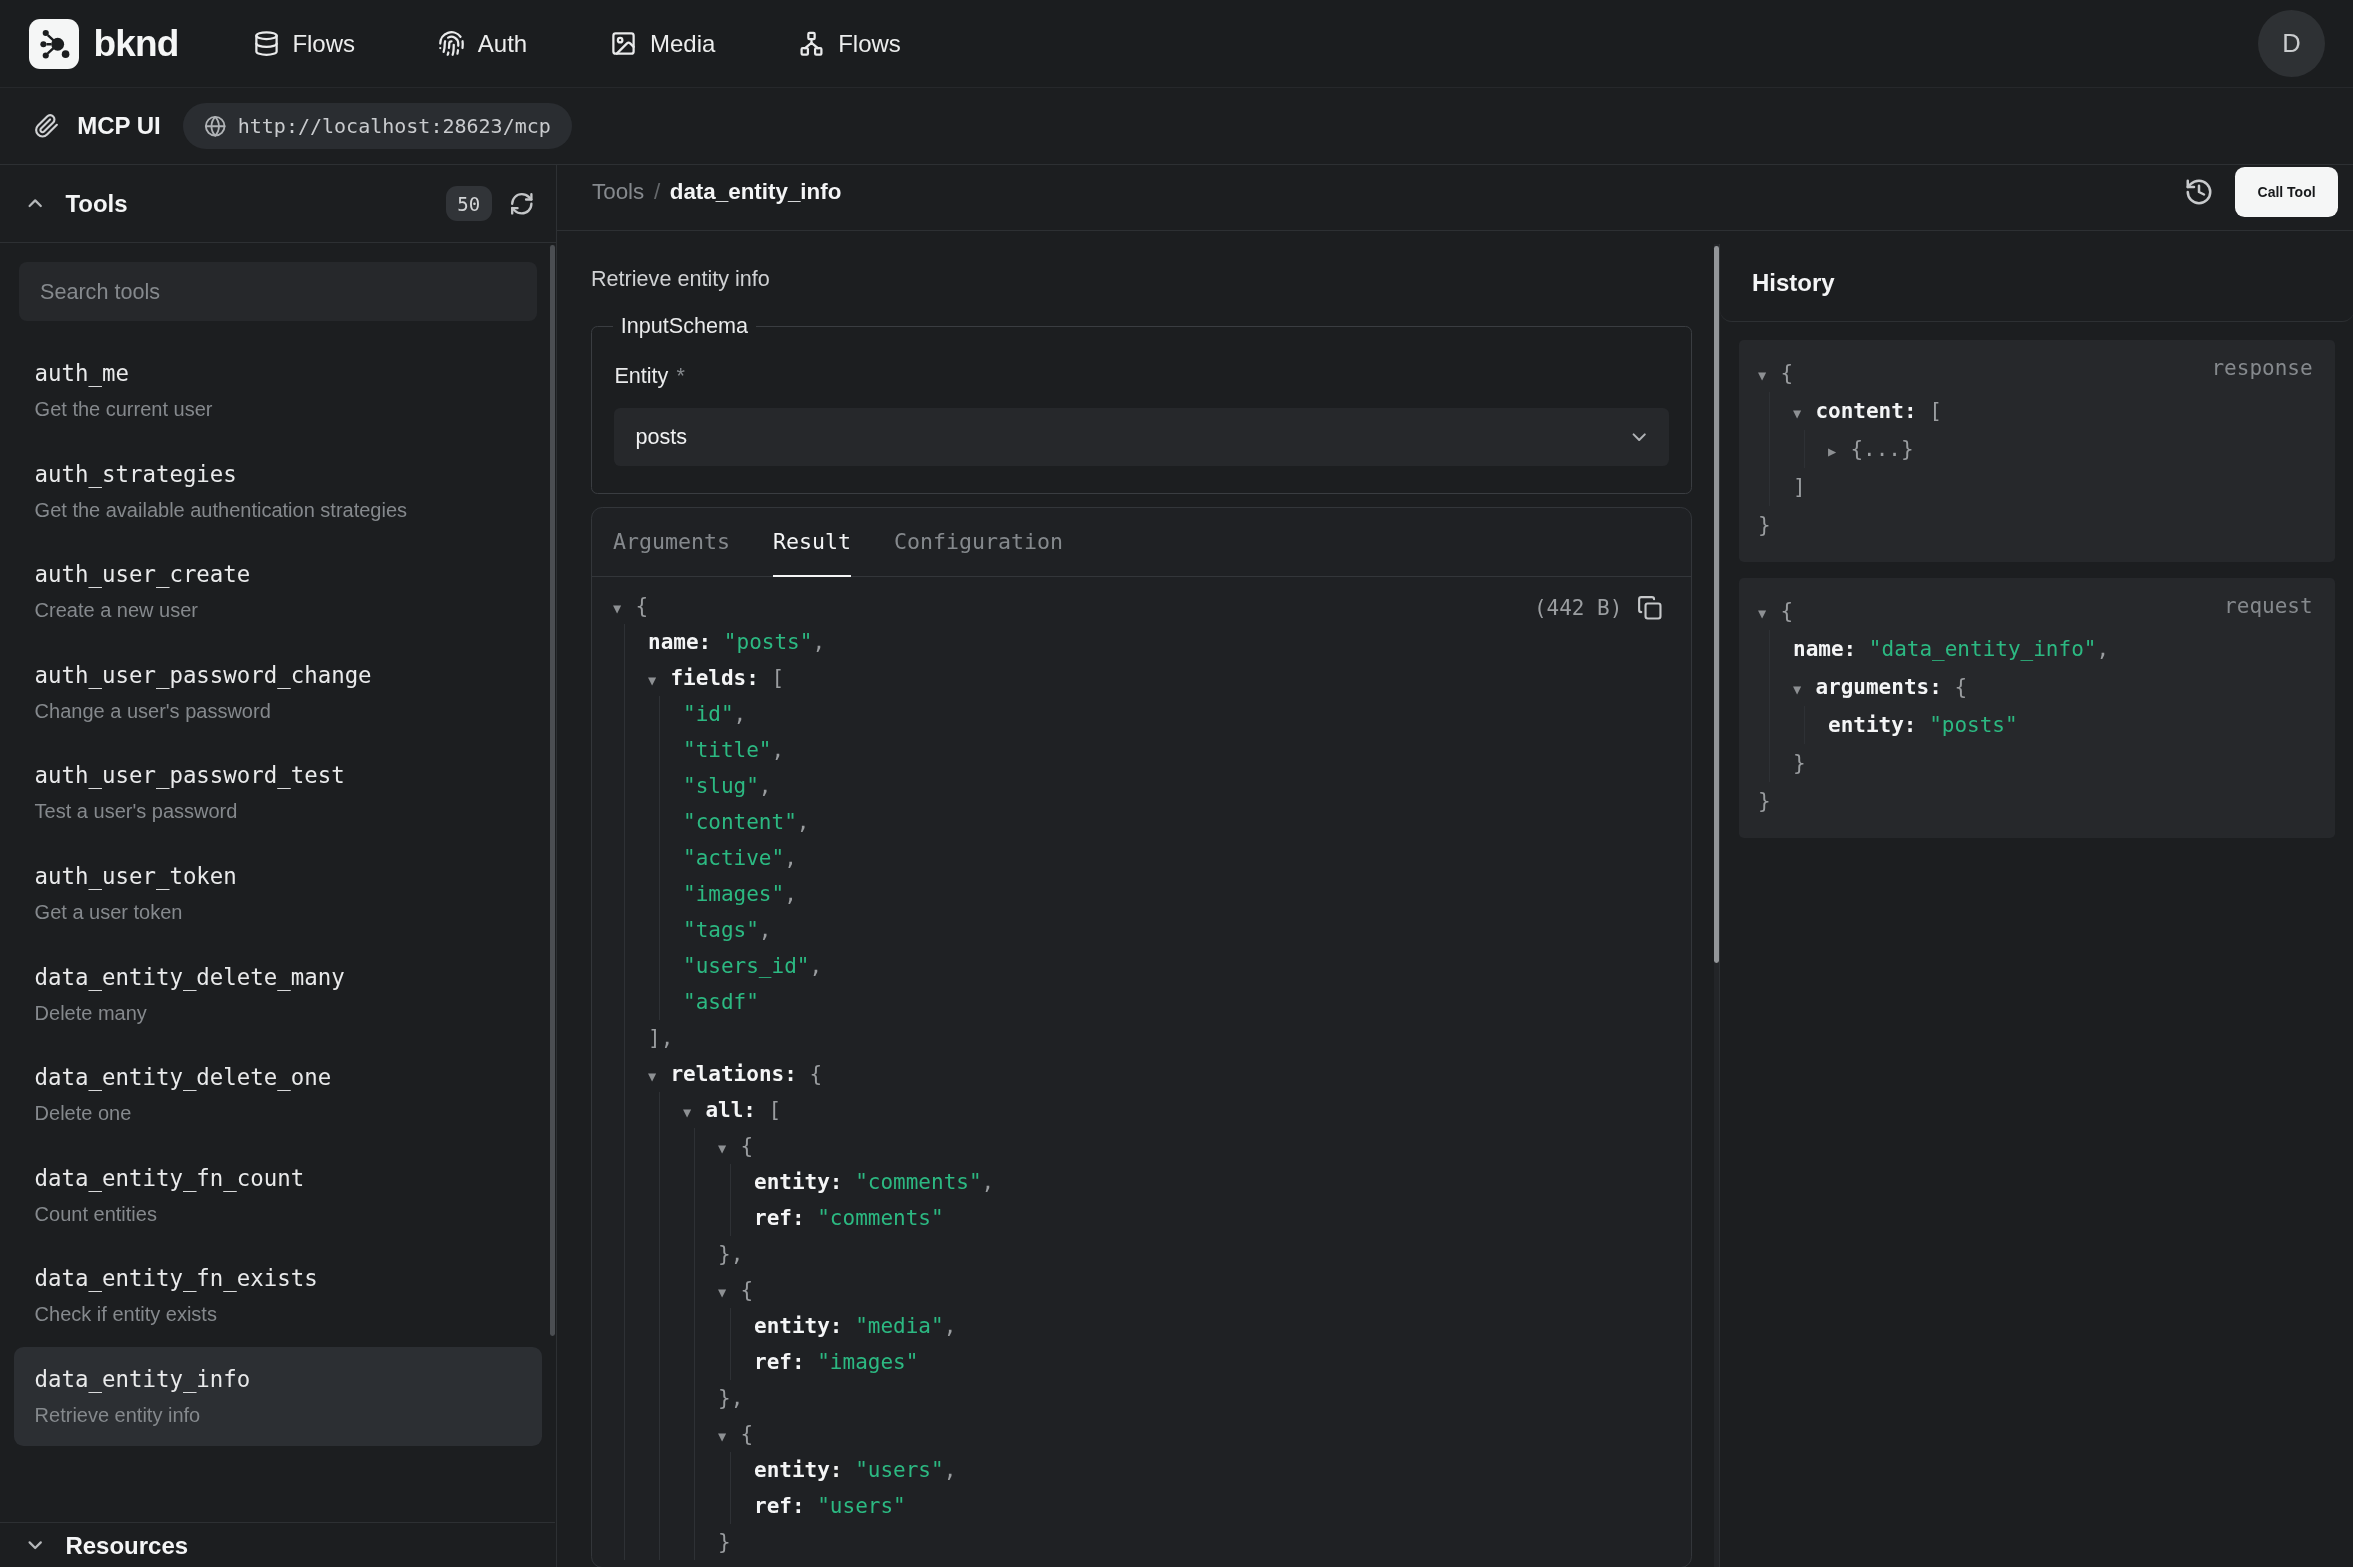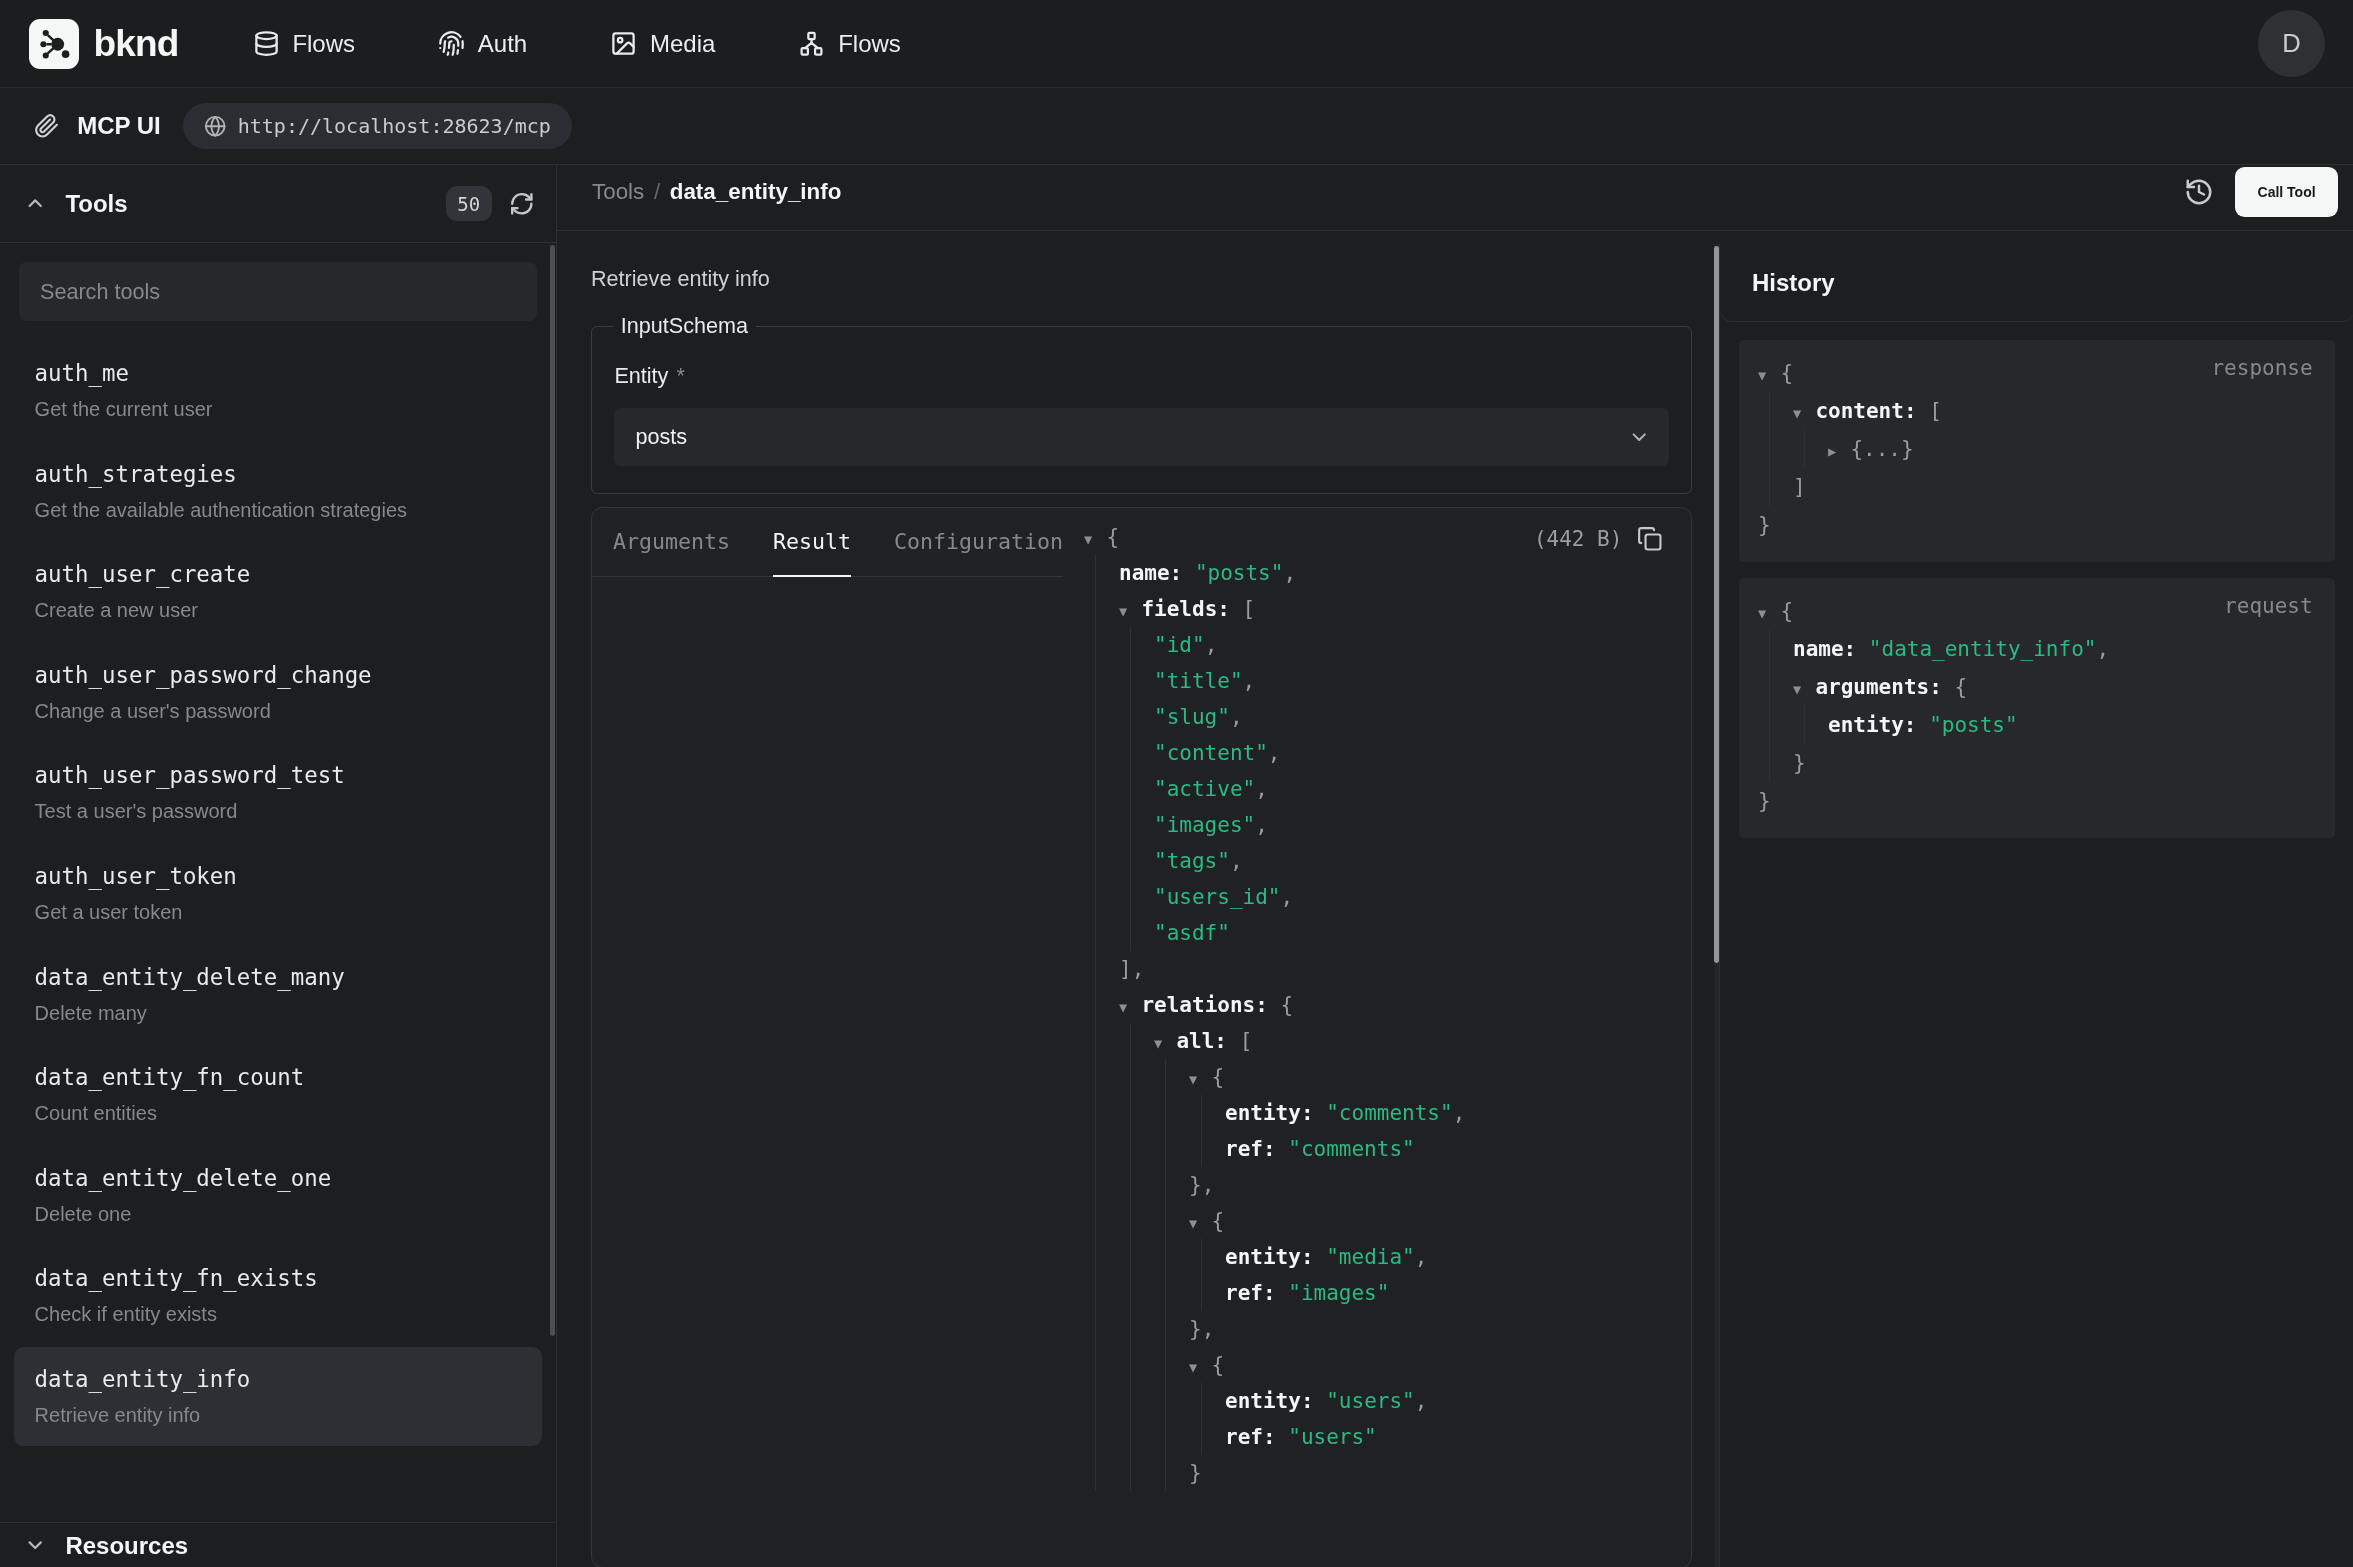--- a/index.html
+++ b/index.html
@@ -95,21 +95,21 @@
     padding:11.2px 22.4px 27px 22.4px; }
   fieldset.schema legend { font-size:21.6px; color:#e9eaeb; padding:0 8px; margin-left:-1.6px; }
   .fld-label { margin-top:12.8px; font-size:21.6px; color:#e9eaeb; }
   .fld-label .req { color:#85898d; margin-left:8px; }
   .select { margin-top:19px; position:relative; height:58px; border-radius:6.4px;
     background:#26282b; display:flex; align-items:center; padding:0 48px 0 21px;
     font-size:21.6px; color:#f0f1f2; cursor:pointer; }
   .select svg { position:absolute; right:19px; top:17.6px; width:22.4px; height:22.4px; stroke:#b0b3b6; }
 
   .panel { margin-top:12.8px; flex:1; border:0.8px solid #33363a; border-radius:11.2px;
-    background:#1f2124; display:flex; flex-direction:row; overflow:hidden; }
+    background:#1f2124; display:flex; flex-direction:column; overflow:hidden; }
   .tabs { height:69px; border-bottom:0.8px solid #33363a; display:flex; align-items:stretch;
     padding-left:21px; column-gap:43px; }
   .tab { display:flex; align-items:center; font-size:21.6px; color:#85898d; cursor:pointer;
     border-bottom:2.4px solid transparent; margin-bottom:-0.8px; }
   .tab.active { color:#f4f5f6; border-bottom-color:#f4f5f6; }
 
   .json-area { position:relative; flex:1; overflow:hidden; padding:11.2px 0 0 21px; }
   .result-meta { position:absolute; top:17.6px; right:29px; display:flex; align-items:center; gap:14.4px; }
   .result-meta .sz { font-size:21px; color:#9b9ea1; }
   .result-meta svg { width:25.6px; height:25.6px; stroke:#c6c8ca; cursor:pointer; }
@@ -257,26 +257,26 @@
         </li>
         <li class="tool-item">
           <div class="nm mono">auth_user_token</div>
           <div class="ds">Get a user token</div>
         </li>
         <li class="tool-item">
           <div class="nm mono">data_entity_delete_many</div>
           <div class="ds">Delete many</div>
         </li>
         <li class="tool-item">
+          <div class="nm mono">data_entity_delete_one</div>
+          <div class="ds">Delete one</div>
+        </li>
+        <li class="tool-item">
           <div class="nm mono">data_entity_fn_count</div>
           <div class="ds">Count entities</div>
-        </li>
-        <li class="tool-item">
-          <div class="nm mono">data_entity_delete_one</div>
-          <div class="ds">Delete one</div>
         </li>
         <li class="tool-item">
           <div class="nm mono">data_entity_fn_exists</div>
           <div class="ds">Check if entity exists</div>
         </li>
         <li class="tool-item selected">
           <div class="nm mono">data_entity_info</div>
           <div class="ds">Retrieve entity info</div>
         </li>
       </ul>

